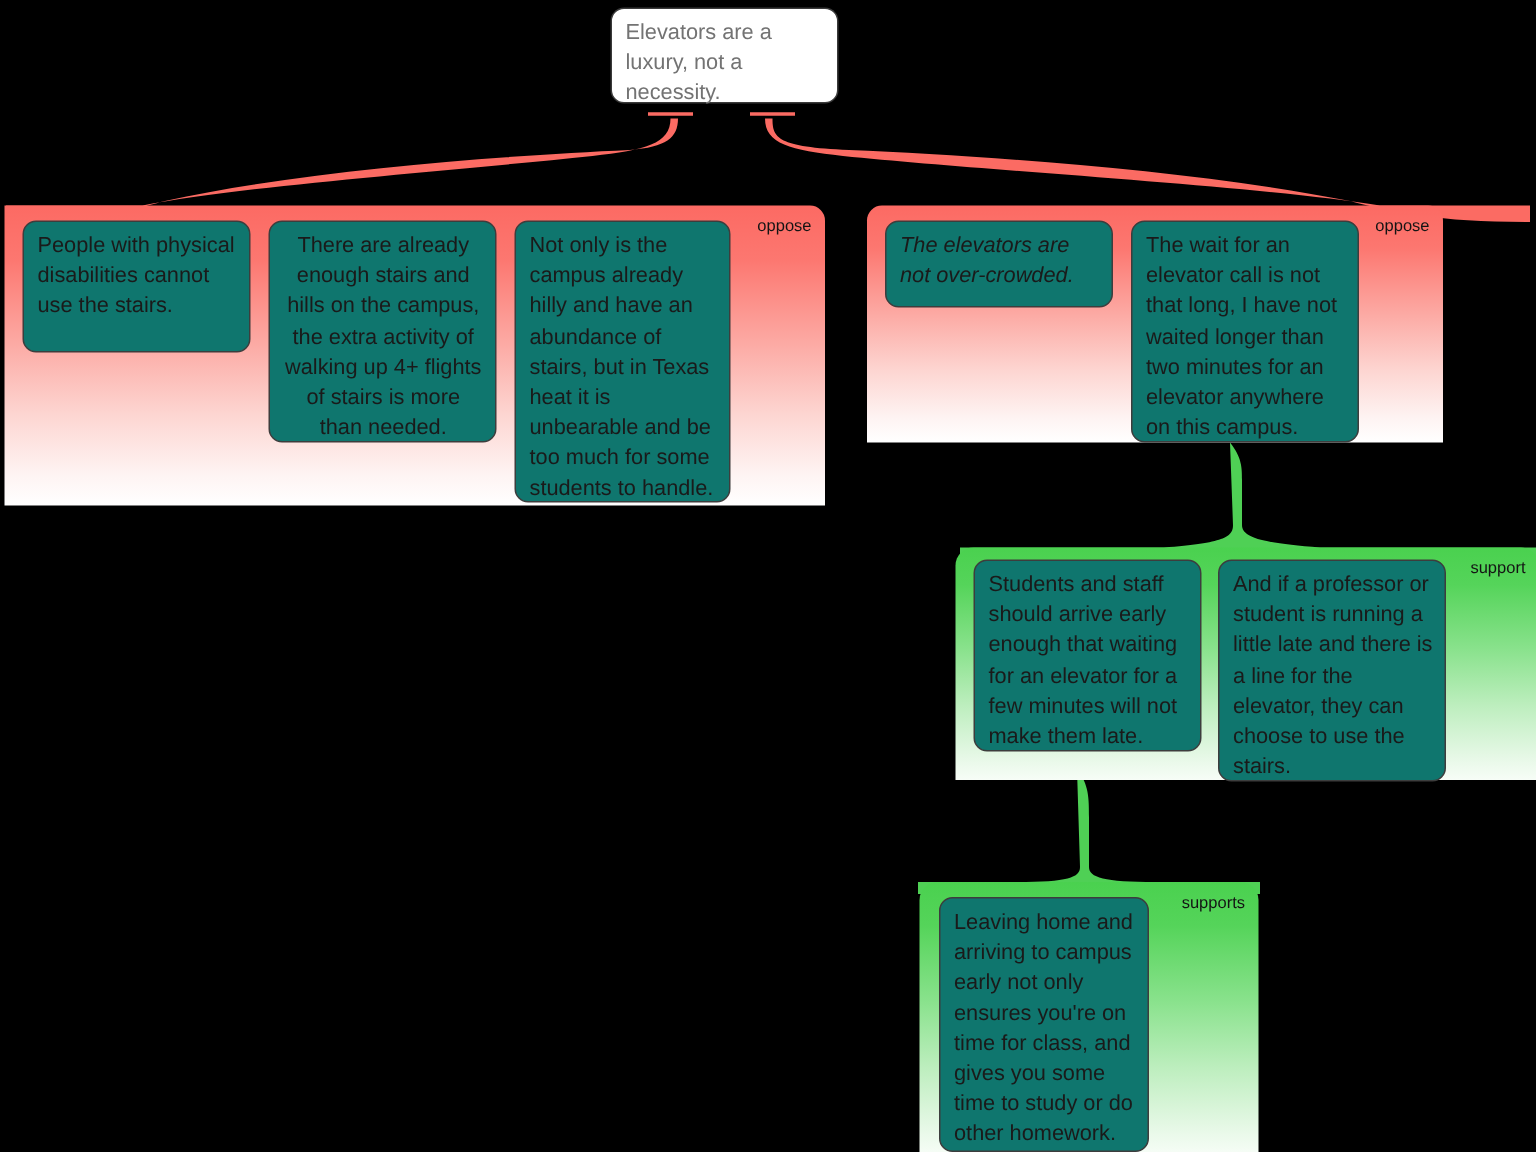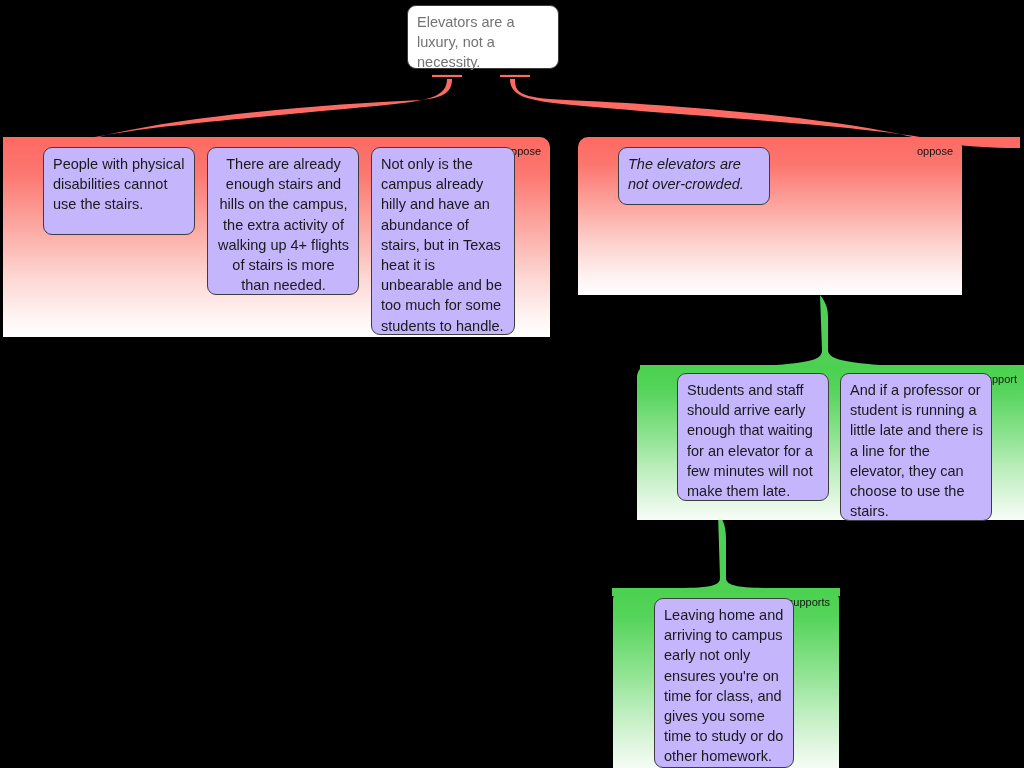--- a/index.html
+++ b/index.html
@@ -73,30 +73,29 @@
 
   
   #panel-oppose-left   { left: 3px;   top: 137px; width: 547px; height: 200px; border-radius: 0 10px 0 0; }
   #panel-oppose-right  { left: 578px; top: 137px; width: 384px; height: 158px; border-radius: 10px 10px 0 0; }
   #panel-support-mid   { left: 637px; top: 365px; width: 389px; height: 155px; border-radius: 12px 12px 0 0; }
   #panel-supports-bot  { left: 613px; top: 588px; width: 226px; height: 182px; border-radius: 12px 12px 0 0; }
 
   
   .card {
     position: absolute;
-    background: #c4b5fd;
+    background: #0f766e;
     border: 1px solid #3d3d3d;
     border-radius: 9px;
     box-sizing: border-box;
     padding: 6px 8px 5px 9px;
     font-size: 14.5px;
     line-height: 20.2px;
     color: #1a1a1a;
     z-index: 5;
-    margin-left: 28px;
   }
 
   
   #card-disabilities { left: 15px;  top: 147px; width: 152px; height: 88px; }
   #card-enough-stairs{ left: 179px; top: 147px; width: 152px; height: 148px; text-align: center; }
   #card-texas-heat   { left: 343px; top: 147px; width: 144px; height: 188px; }
 
   
   #card-not-crowded  { left: 590px; top: 147px; width: 152px; height: 58px; font-style: italic; }
   #card-wait-short   { left: 754px; top: 147px; width: 152px; height: 148px; }
@@ -175,20 +174,23 @@
   <div class="card" id="card-texas-heat">
     <span>Not only is the campus already hilly and have an abundance of stairs,  but in Texas heat it is unbearable and be too much for some students to handle.</span>
   </div>
 
   <div class="panel oppose" id="panel-oppose-right">
     <span class="panel-label">oppose</span>
   </div>
   <div class="card" id="card-not-crowded">
     <span>The elevators are not over-crowded.</span>
   </div>
+  <div class="card" id="card-wait-short">
+    <span>The wait for an elevator call is not that long, I have not waited longer than two minutes for an elevator anywhere on this campus.</span>
+  </div>
 
   <div class="panel support" id="panel-support-mid">
     <span class="panel-label">support</span>
   </div>
   <div class="card" id="card-arrive-early">
     <span>Students and staff should arrive early enough that waiting for an elevator for a few minutes will not make them late.</span>
   </div>
   <div class="card" id="card-use-stairs">
     <span>And if a professor or student is running a little late and there is a line for the elevator, they can choose to use the stairs.</span>
   </div>

